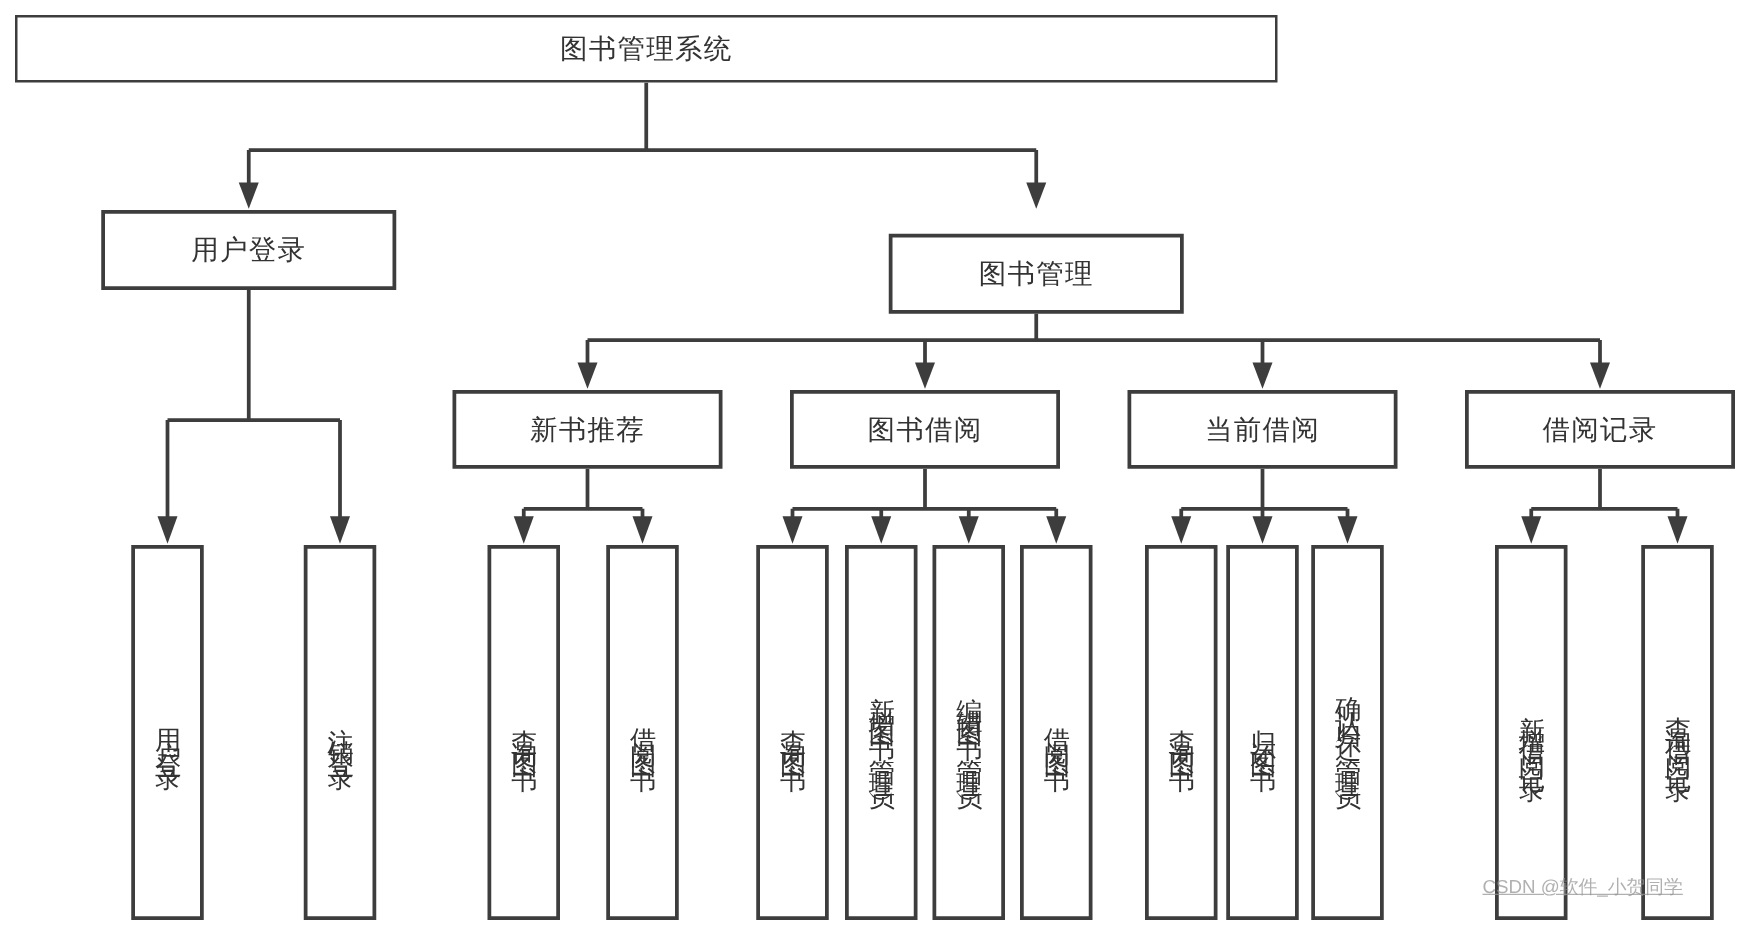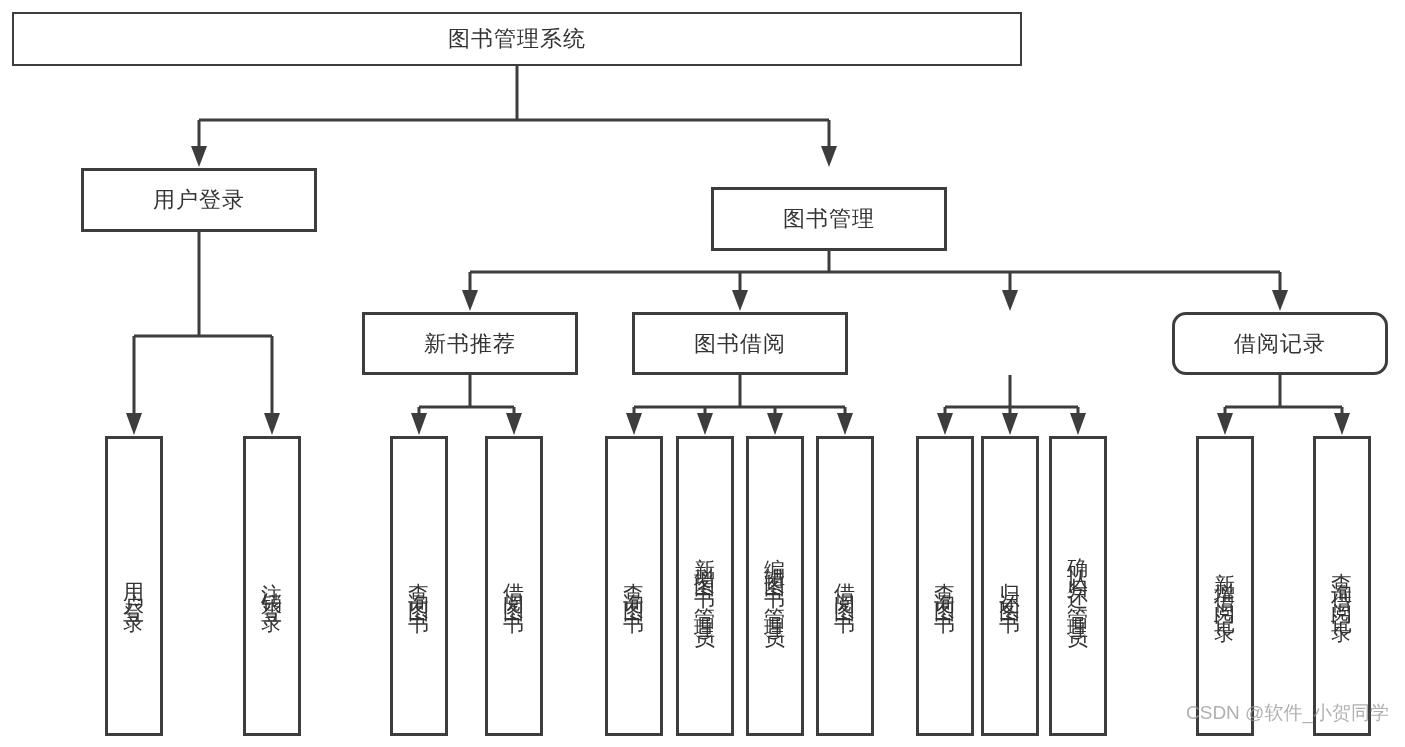--- a/index.html
+++ b/index.html
@@ -49,24 +49,25 @@
     font-size: 21px;
     line-height: 1;
     letter-spacing: 10px;
     color: #333333;
     white-space: nowrap;
   }
   #watermark {
     position: absolute;
     left: 1186px;
     top: 700px;
-    font-size: 19px;
+    font-size: 15px;
     color: rgba(150,150,150,0.75);
     z-index: 3;
     white-space: nowrap;
+    text-decoration: underline;
   }
 </style>
 </head>
 <body>
 
 <div id="stage">
 
   <svg id="connectors" width="1405" height="747" viewBox="0 0 1405 747">
     <g stroke="#3d3d3d" stroke-width="3" fill="none">
       <path d="M517 66 V120 M199 120 H829 M199 120 V150 M829 120 V150"></path>
@@ -100,21 +101,22 @@
     </g>
   </svg>
 
   <div class="hbox root" style="left:12px; top:12px; width:1010px; height:54px;">图书管理系统</div>
 
   <div class="hbox" style="left:81px; top:168px; width:236px; height:64px;">用户登录</div>
   <div class="hbox" style="left:711px; top:168px; width:236px; height:64px;margin-top:19px;">图书管理</div>
 
   <div class="hbox" style="left:632px; top:312px; width:216px; height:63px;">图书借阅</div>
   <div class="hbox" style="left:362px; top:312px; width:216px; height:63px;">新书推荐</div>
-  <div class="hbox" style="left:1172px; top:312px; width:216px; height:63px;border-radius:14px;">借阅记录</div>
+  <div class="hbox" style="left:902px; top:312px; width:216px; height:63px;">当前借阅</div>
+  <div class="hbox" style="left:1172px; top:312px; width:216px; height:63px;">借阅记录</div>
 
   <div class="vbox" style="left:105px;">
     <span class="vtext">用户登录</span>
   </div>
   <div class="vbox" style="left:243px;">
     <span class="vtext">注销登录</span>
   </div>
 
   <div class="vbox" style="left:390px;">
     <span class="vtext">查询图书</span>

